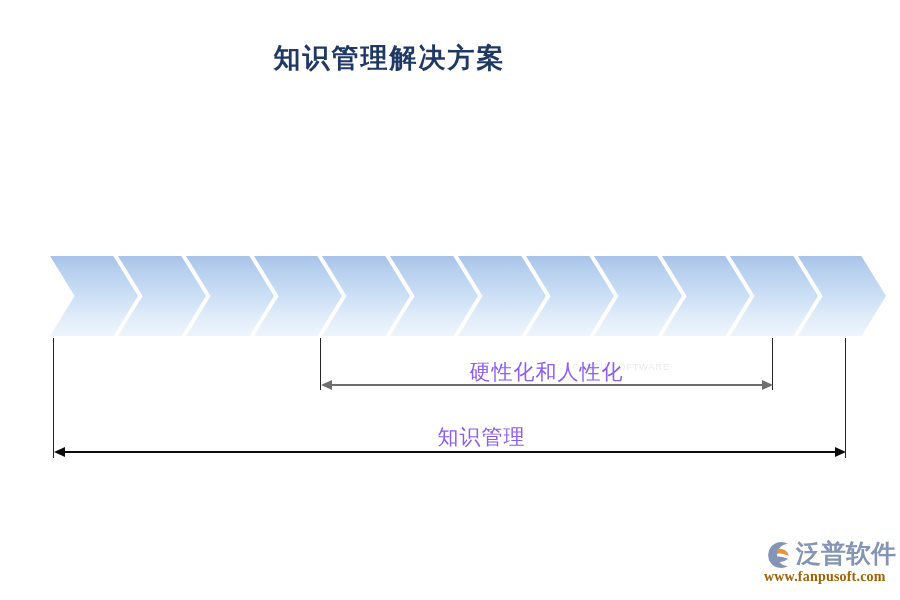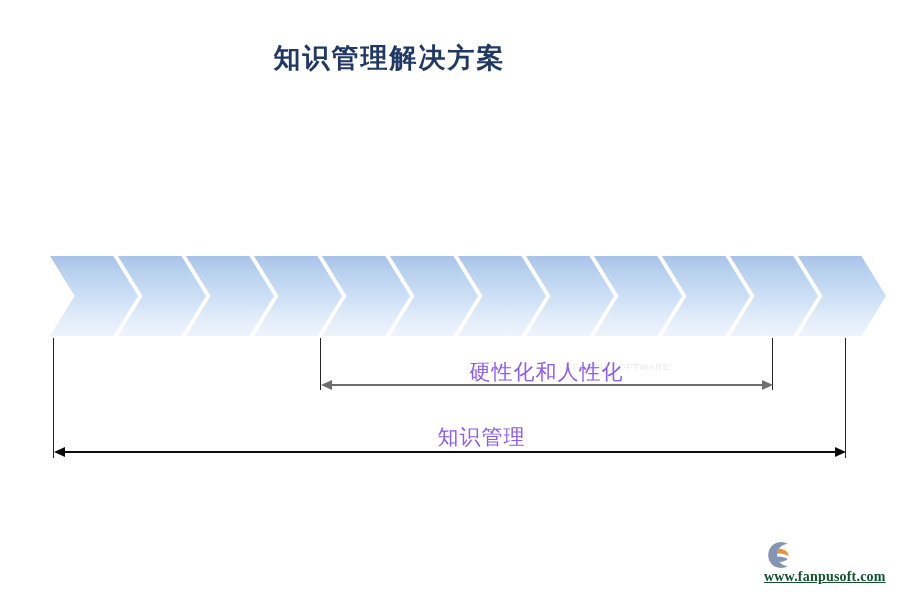--- a/index.html
+++ b/index.html
@@ -166,25 +166,24 @@
     font-family: "Liberation Sans", sans-serif;
     letter-spacing: 0px;
     white-space: nowrap;
   }
   #logo-url {
     position: absolute;
     left: 2px;
     top: 33px;
     font-size: 14px;
     font-weight: bold;
-    color: #14532d;
+    color: #a16207;
     font-family: "Liberation Serif", "DejaVu Serif", serif;
     letter-spacing: 0.2px;
     white-space: nowrap;
-    text-decoration: underline;
   }
 </style>
 </head>
 <body>
 
 <div id="canvas">
 
   <div id="diagram-title">知识管理解决方案</div>
 
   <div id="stage-labels">
@@ -242,16 +241,17 @@
   <div id="watermark">FANPU SOFTWARE</div>
 
   <div id="logo">
     <div id="logo-mark">
       <svg width="30" height="30" viewBox="0 0 30 30" aria-hidden="true">
         <path d="M24,4 A13,13 0 1 0 24,26 A11,11 0 1 1 24,4 Z" fill="#8394b5"></path>
         <path d="M13,9 C19,8 24,11 25,16 C21,14 16,13 13,14 Z" fill="#e8903a"></path>
         <path d="M11,17 C15,16 20,17 24,19 C20,22 15,23 11,21 Z" fill="#8394b5"></path>
       </svg>
     </div>
+    <div id="logo-wordmark">泛普软件</div>
     <div id="logo-url">www.fanpusoft.com</div>
   </div>
 
 </div>
 
 </body></html>

